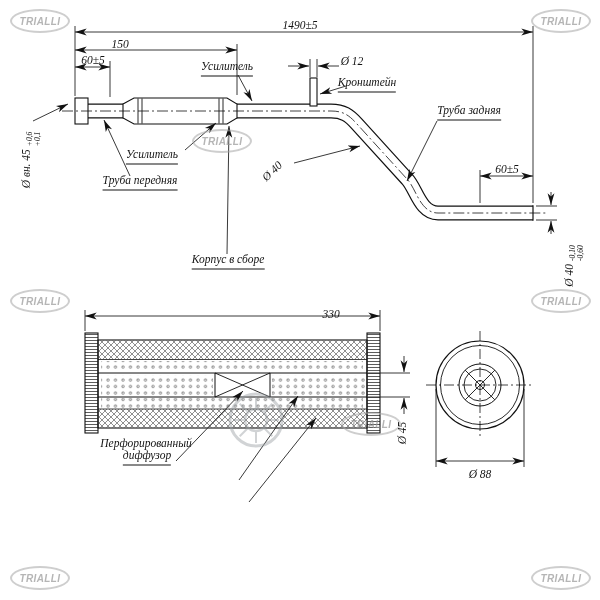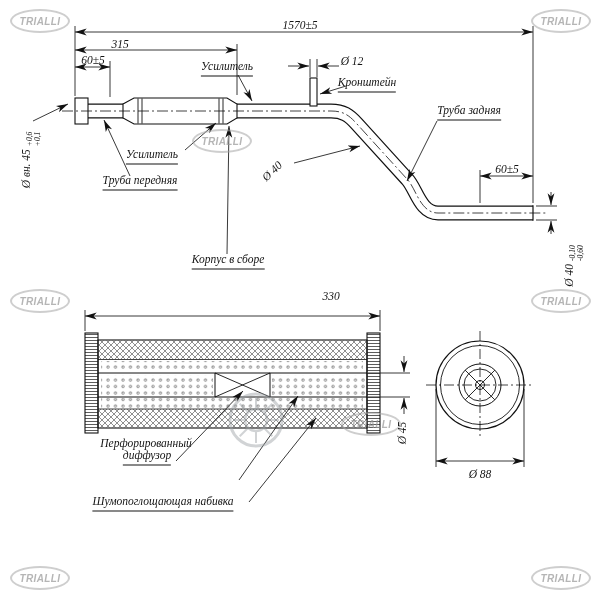--- a/index.html
+++ b/index.html
@@ -157,22 +157,22 @@
 
 <div class="wm" style="left:40px;top:21px">TRIALLI</div>
 <div class="wm" style="left:561px;top:21px">TRIALLI</div>
 <div class="wm" style="left:40px;top:301px">TRIALLI</div>
 <div class="wm" style="left:561px;top:301px">TRIALLI</div>
 <div class="wm" style="left:40px;top:578px">TRIALLI</div>
 <div class="wm" style="left:561px;top:578px">TRIALLI</div>
 <div class="wm" style="left:222px;top:141px">TRIALLI</div>
 <div class="wm" style="left:371px;top:424px">TRIALLI</div>
 
-<div class="lbl" style="left:300px;top:25px">1570±5</div>
-<div class="lbl" style="left:120px;top:44px">315</div>
+<div class="lbl" style="left:300px;top:25px">1490±5</div>
+<div class="lbl" style="left:120px;top:44px">150</div>
 <div class="lbl" style="left:93px;top:60px">60±5</div>
 <div class="lbl" style="left:352px;top:61px">Ø 12</div>
 <div class="lbl" style="left:507px;top:169px">60±5</div>
 <div class="lbl rot44" style="left:272px;top:171px">Ø 40</div>
 
 <div class="lbl rot90" style="left:30px;top:160px">
   <span>Ø вн. 45</span><span class="tol">
         <span>+0,6</span>
         <span>+0,1</span>
       </span>
@@ -185,21 +185,20 @@
       </span>
 </div>
 
 <div class="lbl u" style="left:227px;top:68px">Усилитель</div>
 <div class="lbl u" style="left:367px;top:84px">Кронштейн</div>
 <div class="lbl u" style="left:469px;top:112px">Труба задняя</div>
 <div class="lbl u" style="left:152px;top:156px">Усилитель</div>
 <div class="lbl u" style="left:140px;top:182px">Труба передняя</div>
 <div class="lbl u" style="left:228px;top:261px">Корпус в сборе</div>
 
-<div class="lbl" style="left:331px;top:296px">330</div>
+<div class="lbl" style="left:331px;top:314px">330</div>
 <div class="lbl rot90" style="left:402px;top:433px">Ø 45</div>
 <div class="lbl" style="left:480px;top:474px">Ø 88</div>
 
 <div class="lbl" style="left:146px;top:443px">Перфорированный</div>
 <div class="lbl u" style="left:147px;top:457px">диффузор</div>
-<div class="lbl u" style="left:163px;top:503px">Шумопоглощающая набивка</div>
 
 </div>
 
 </body></html>

